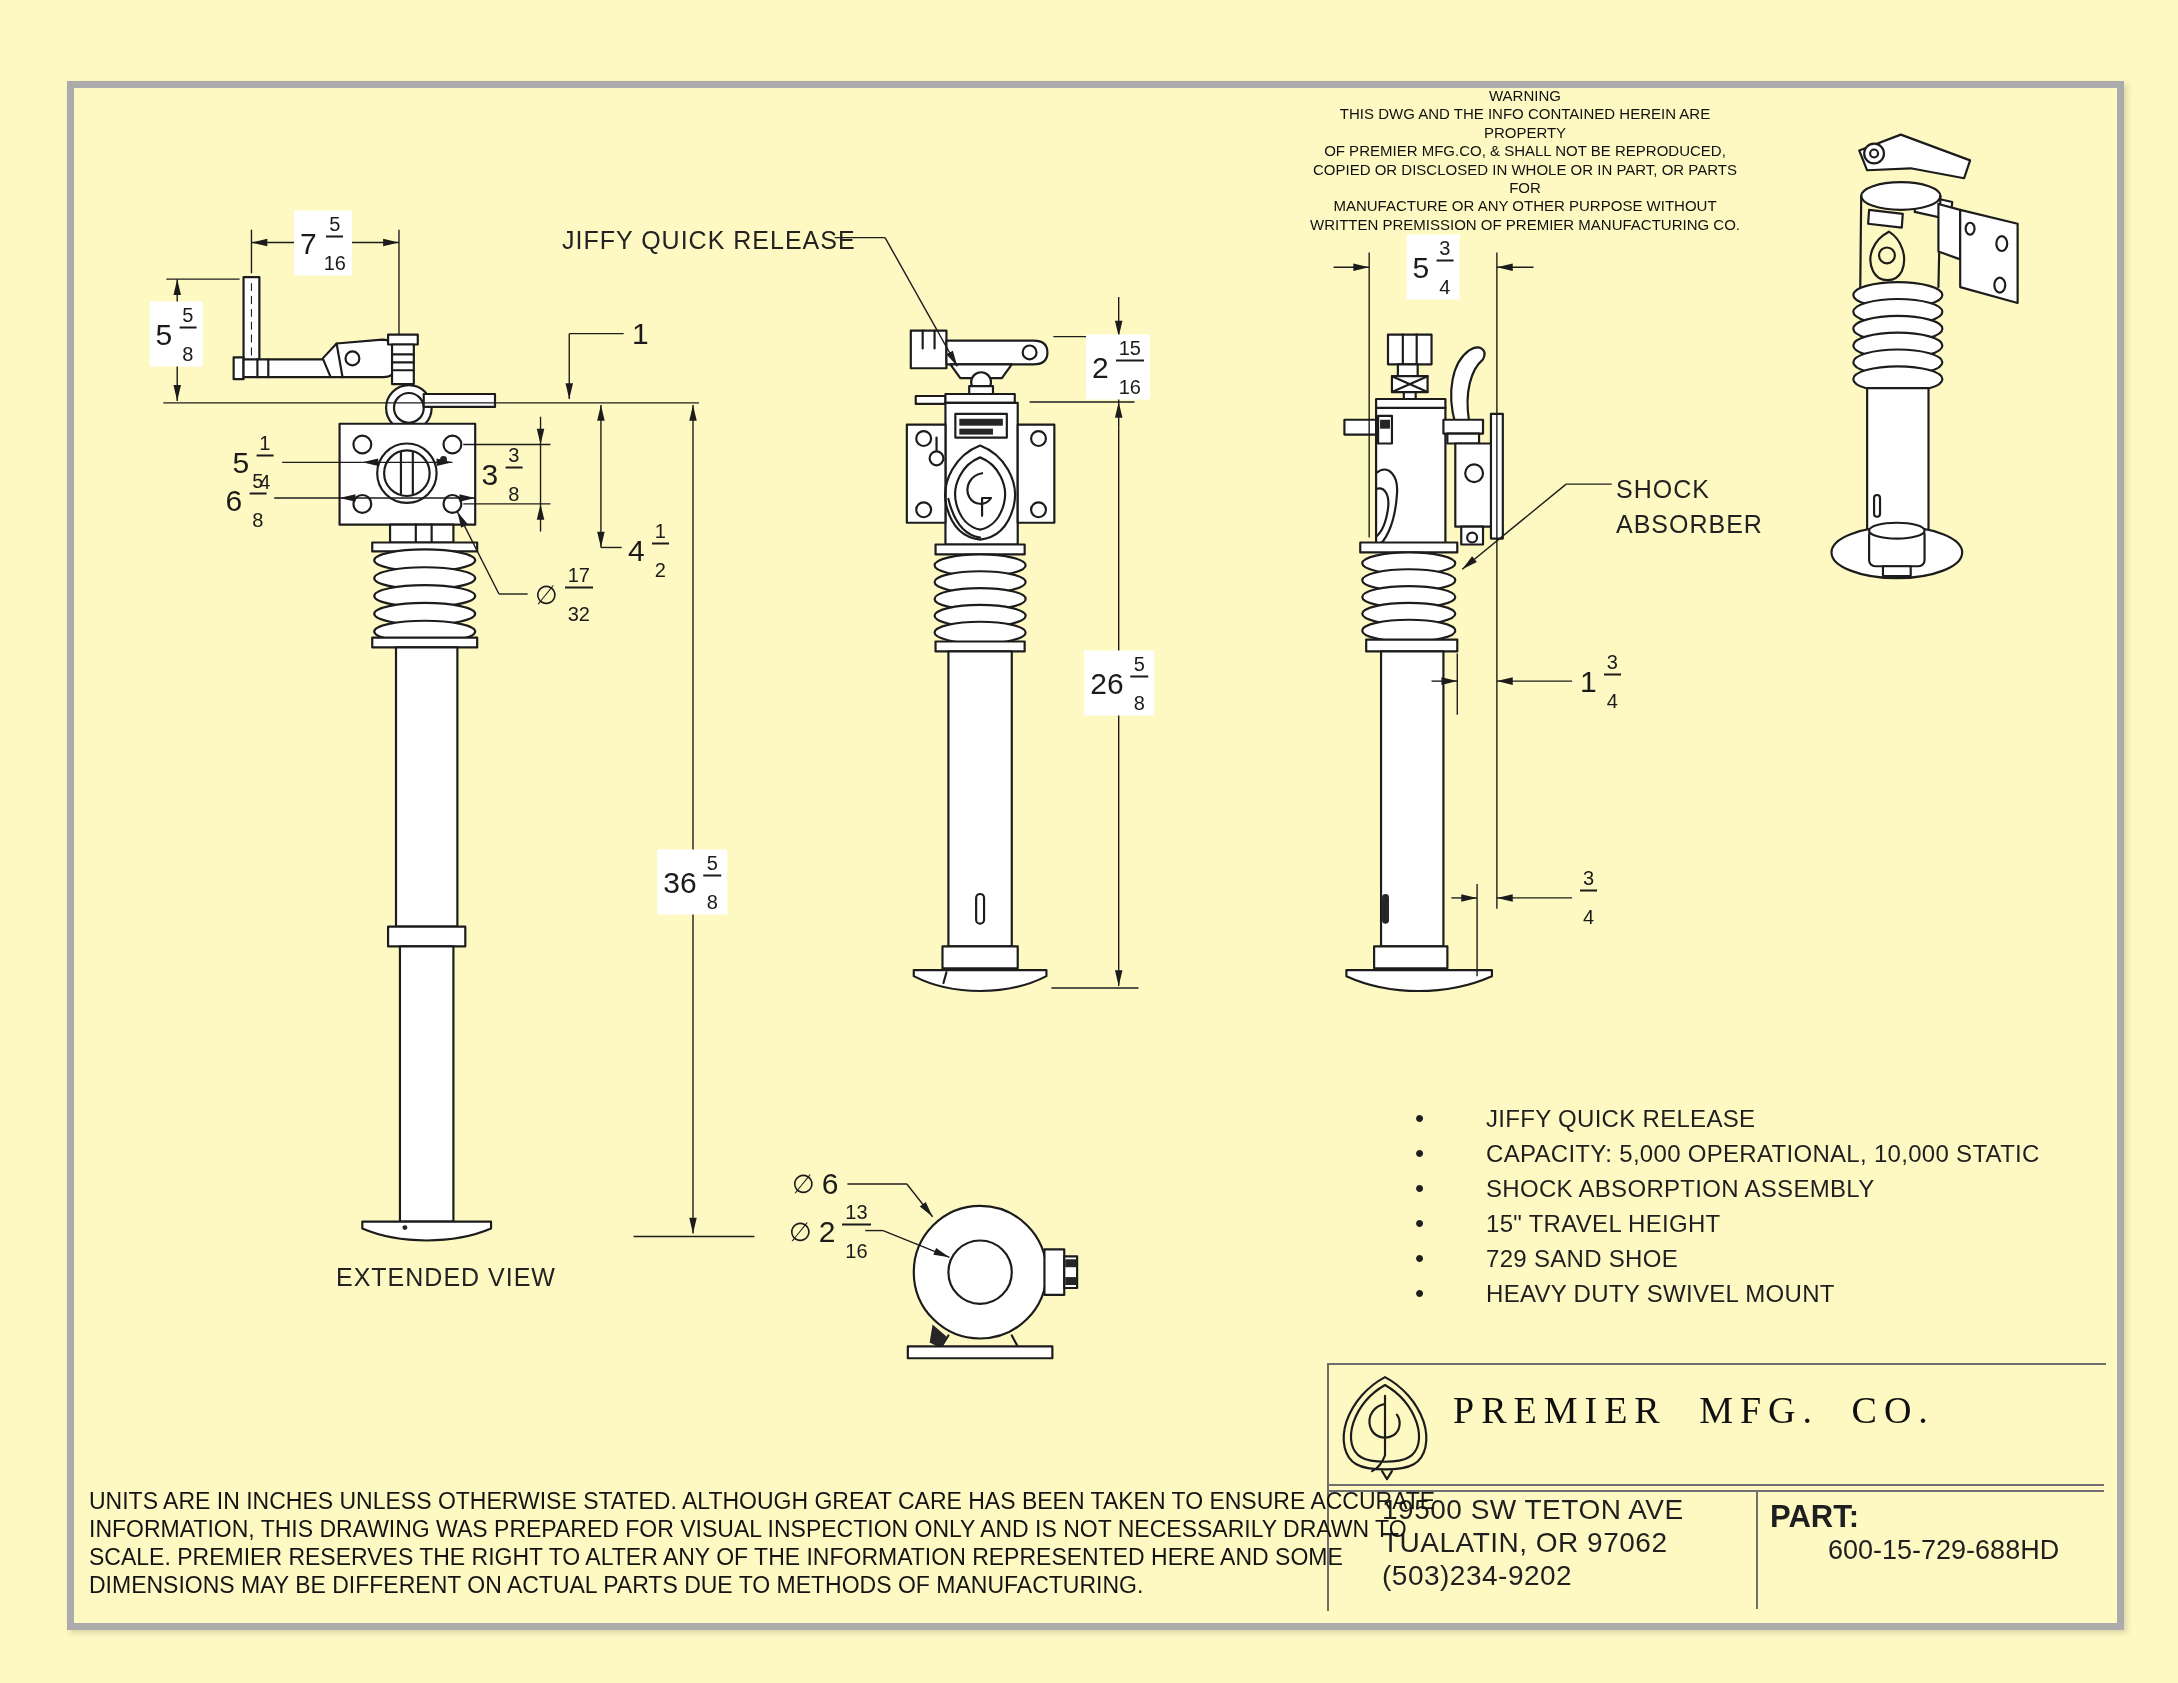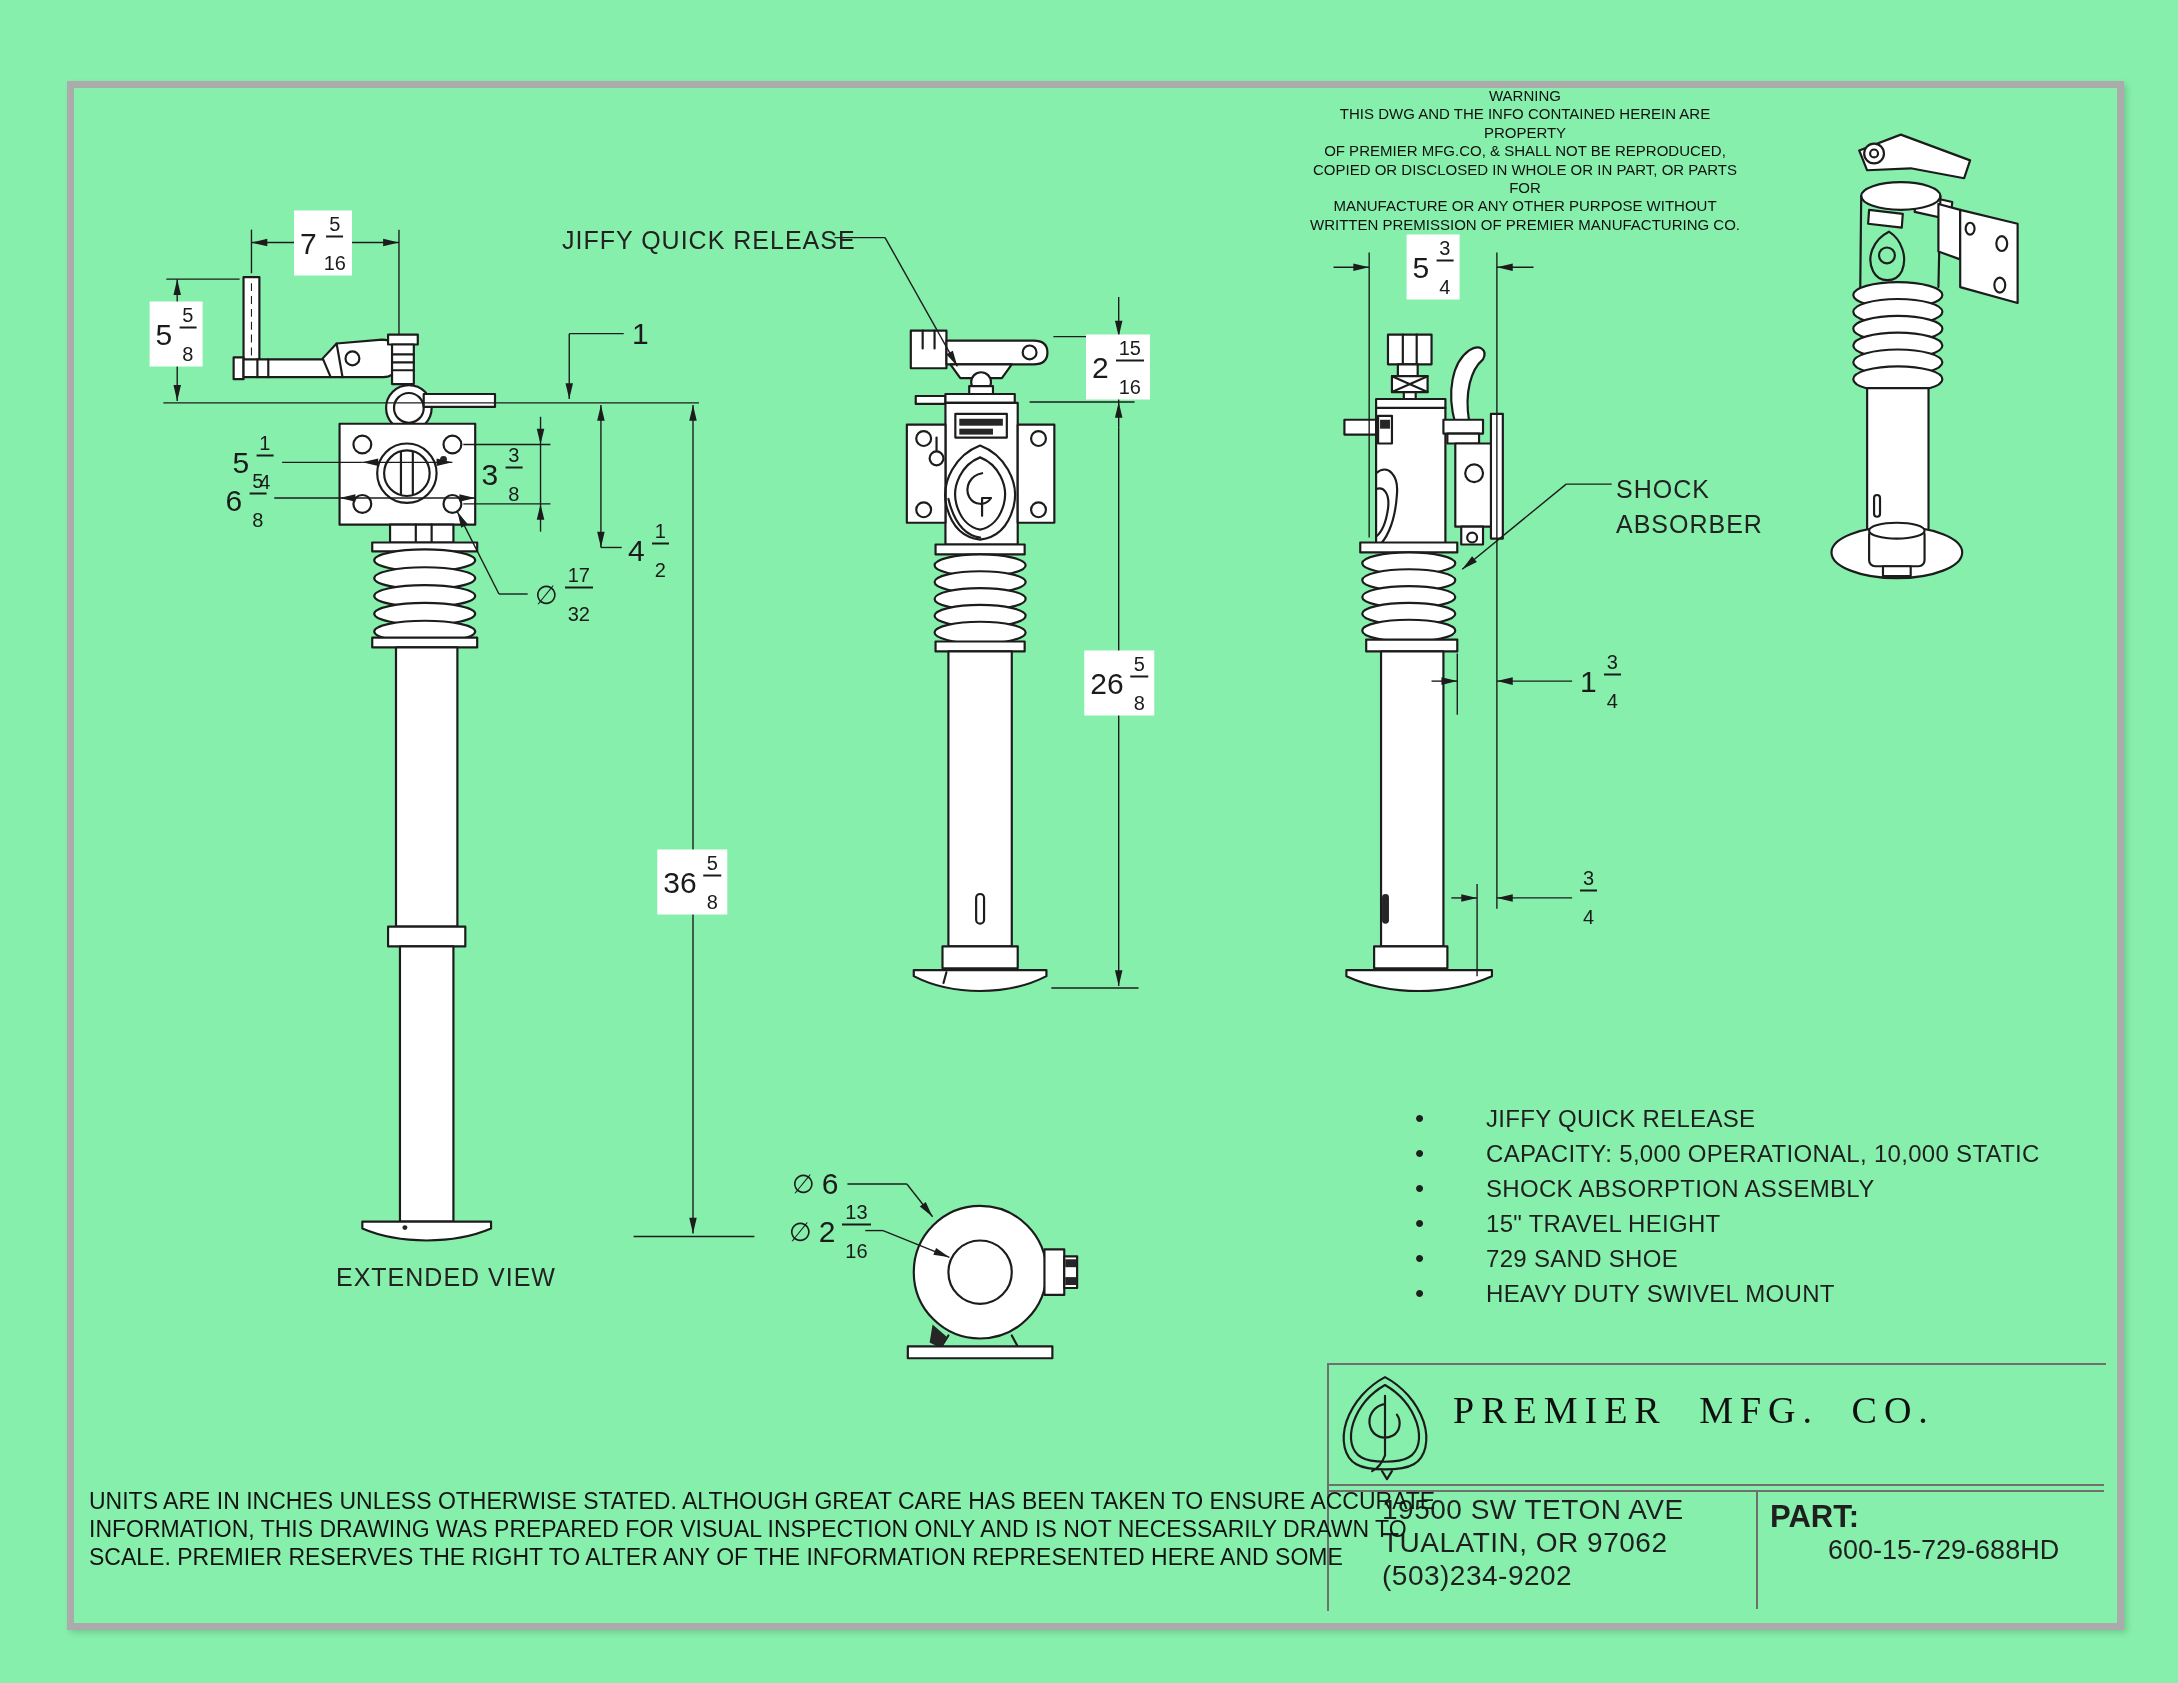--- a/index.html
+++ b/index.html
@@ -1,16 +1,16 @@
 <!DOCTYPE html>
 <html><head>
 <meta charset="utf-8">
 <style>
   html,body{margin:0;padding:0;background:#fff;}
-  .page{position:relative;width:2178px;height:1683px;background:#86efac;overflow:hidden;
+  .page{position:relative;width:2178px;height:1683px;background:#fef9c3;overflow:hidden;
         font-family:"Liberation Sans",sans-serif;color:#1f1f1f;}
   .frame{position:absolute;left:67px;top:81px;width:2043px;height:1535px;
          border:7px solid #ababab;box-shadow:3px 3px 6px rgba(0,0,0,.15);}
   svg.art{position:absolute;left:0;top:0;}
   .p{stroke:#1c1c1c;stroke-width:2.2;fill:none;stroke-linecap:round;stroke-linejoin:round;}
   .pw{fill:#fff;}
   .d{stroke:#1c1c1c;stroke-width:1.4;fill:none;}
   .dk{fill:#262626;stroke:none;}
   .cl{stroke:#1c1c1c;stroke-width:1.1;stroke-dasharray:8 5;fill:none;}
 
@@ -466,16 +466,17 @@
     <div>TUALATIN, OR 97062</div>
     <div>(503)234-9202</div>
   </div>
   <div class="partlabel">PART:</div>
   <div class="partnum">600-15-729-688HD</div>
 
   <div class="disclaimer">
     <div>UNITS ARE IN INCHES UNLESS OTHERWISE STATED.  ALTHOUGH GREAT CARE HAS BEEN TAKEN TO ENSURE ACCURATE</div>
     <div>INFORMATION, THIS DRAWING WAS PREPARED FOR VISUAL INSPECTION ONLY AND IS NOT NECESSARILY DRAWN TO</div>
     <div>SCALE.  PREMIER RESERVES THE RIGHT TO ALTER ANY OF THE INFORMATION REPRESENTED HERE AND SOME</div>
+    <div>DIMENSIONS MAY BE DIFFERENT ON ACTUAL PARTS DUE TO METHODS OF MANUFACTURING.</div>
   </div>
 
 </div>
 
 
 </body></html>

